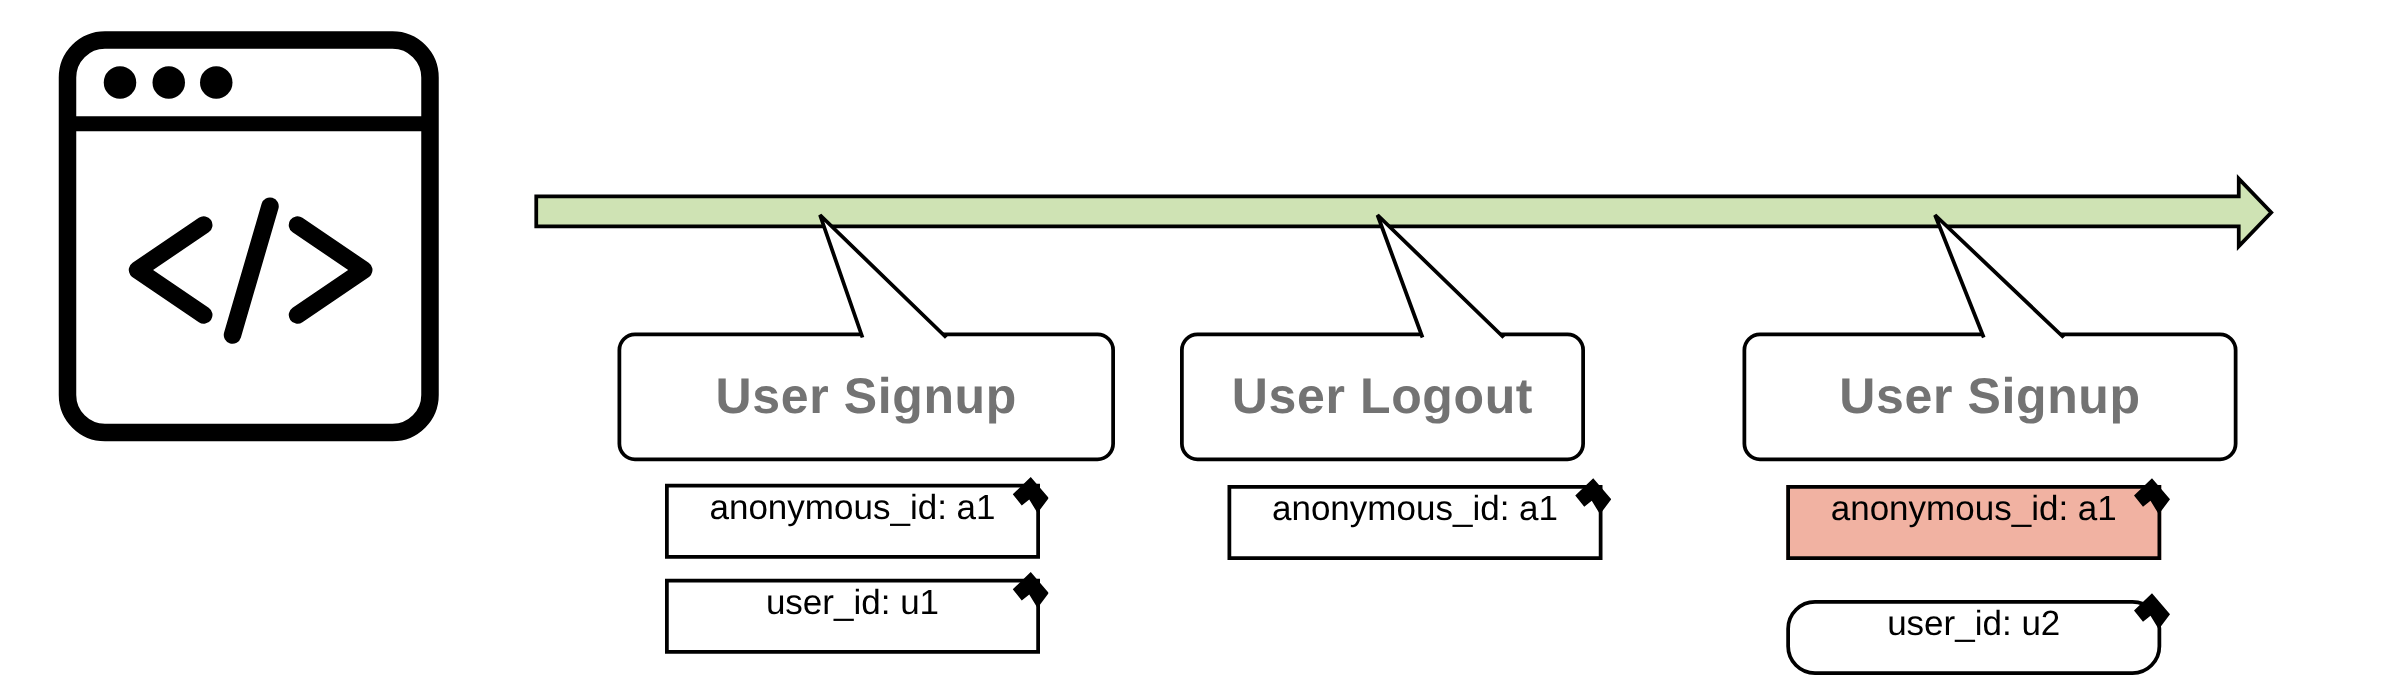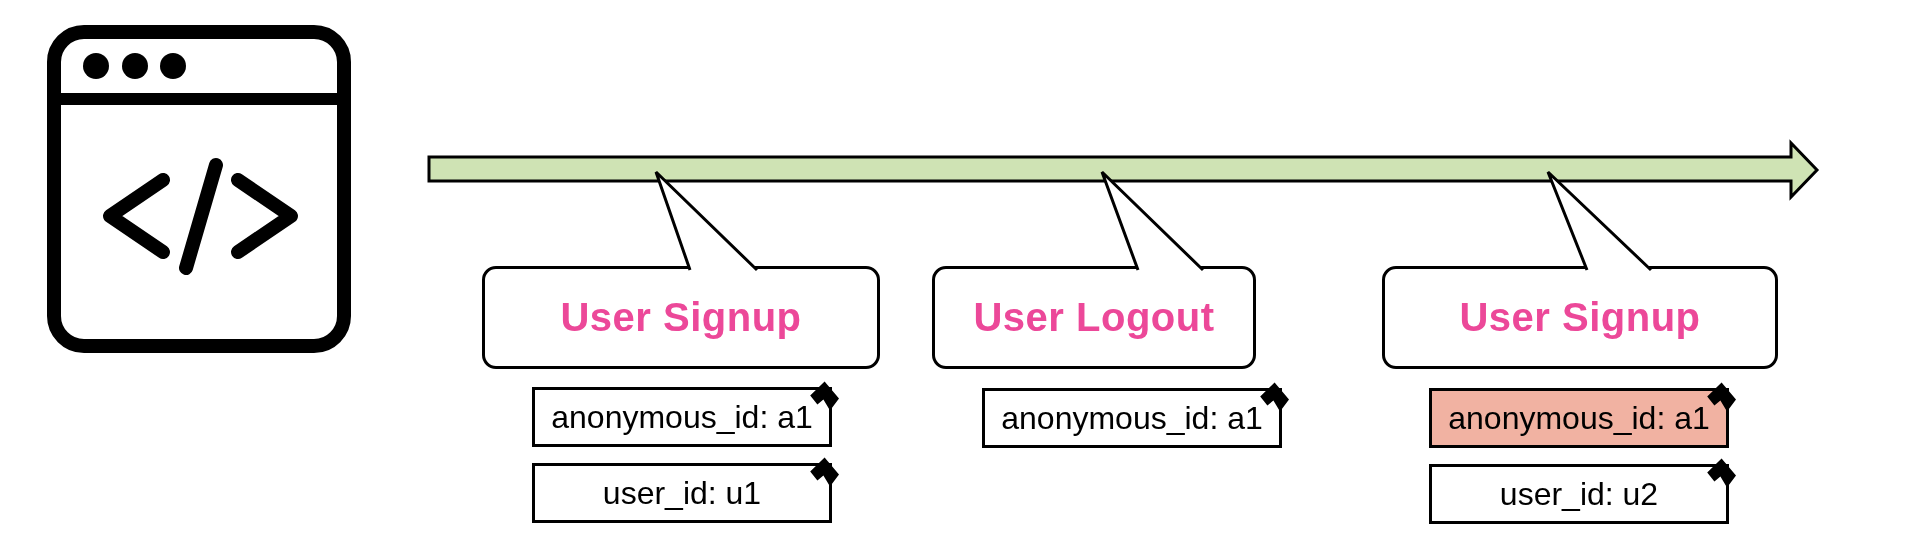--- a/index.html
+++ b/index.html
@@ -40,56 +40,56 @@
     height: 103px;
     box-sizing: border-box;
     background: #ffffff;
     border: 3.5px solid #000000;
     border-radius: 14px;
     display: flex;
     align-items: center;
     justify-content: center;
     font-size: 40px;
     font-weight: bold;
-    color: #ec4899;
+    color: #737373;
     letter-spacing: 0.5px;
     z-index: 1;
+    margin-left: 12px;
   }
   .event-box.ev1 { left: 482px;  width: 398px; }
   .event-box.ev2 { left: 932px;  width: 324px; }
   .event-box.ev3 { left: 1382px; width: 396px; }
   
   .tag {
     position: absolute;
     width: 300px;
     height: 60px;
     box-sizing: border-box;
     background: #ffffff;
     border: 3.5px solid #000000;
     display: flex;
-    align-items: center;
     justify-content: center;
-    font-size: 32px;
+    font-size: 28px;
     color: #000000;
     z-index: 1;
   }
   .tag .flap {
     position: absolute;
     top: -9px;
     right: -10px;
     width: 30px;
     height: 30px;
     background: #000000;
     clip-path: polygon(4% 48%, 52% 2%, 100% 58%, 70% 98%, 48% 62%, 28% 78%);
   }
   .t-ev1-a { left: 532px;  top: 387px; }
   .t-ev1-b { left: 532px;  top: 463px; }
   .t-ev2-a { left: 982px;  top: 388px; }
   .t-ev3-a { left: 1429px; top: 388px; }
-  .t-ev3-b { left: 1429px; top: 464px; }
+  .t-ev3-b { left: 1429px; top: 480px; border-radius: 23px; }
 </style>
 </head>
 <body>
 
 <div class="canvas">
 
   <div class="browser-icon-wrap">
     <svg width="320" height="345" viewBox="0 0 320 345">
       <rect x="14" y="14" width="290" height="314" rx="30" ry="30" fill="#ffffff" stroke="#000000" stroke-width="14"></rect>
       <line x1="14" y1="81" x2="304" y2="81" stroke="#000000" stroke-width="12"></line>

